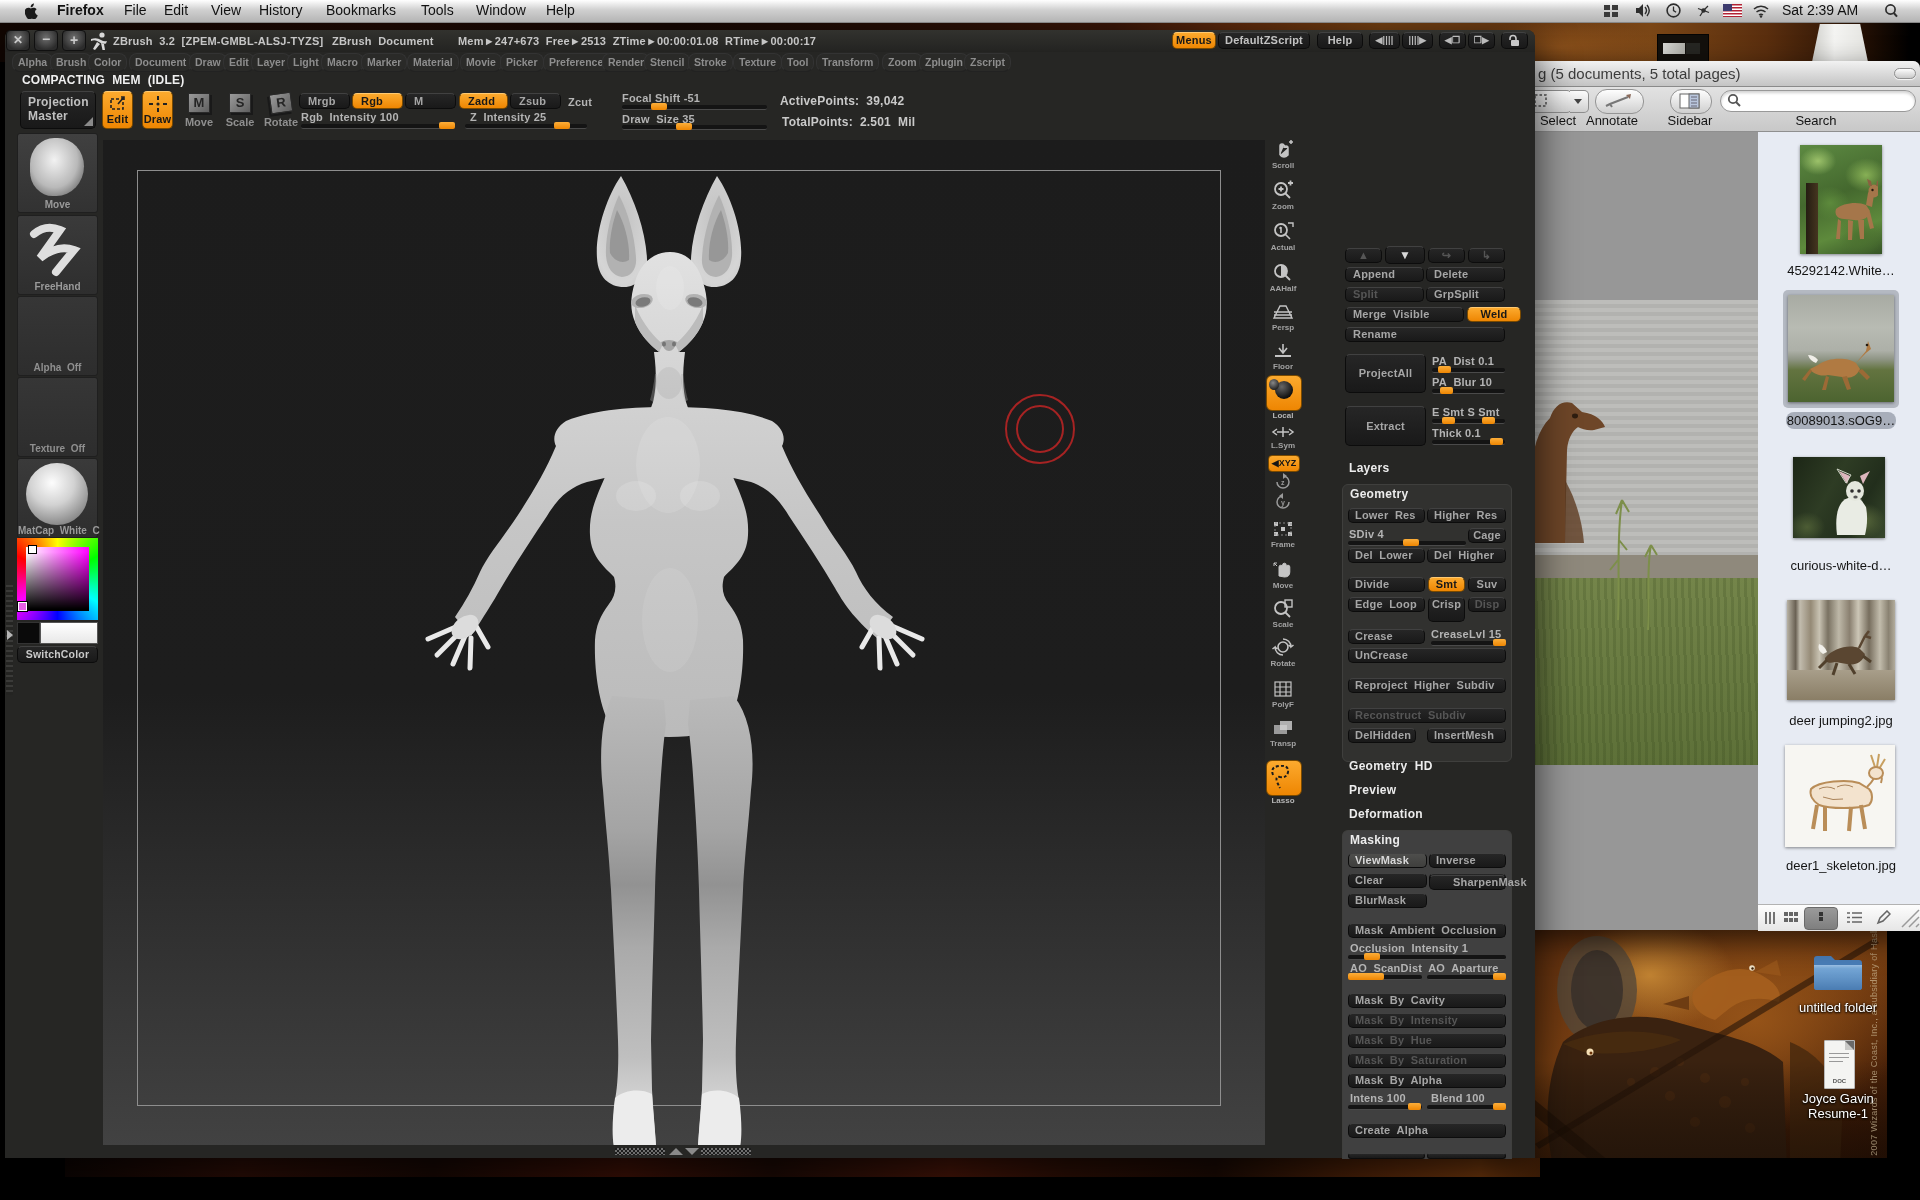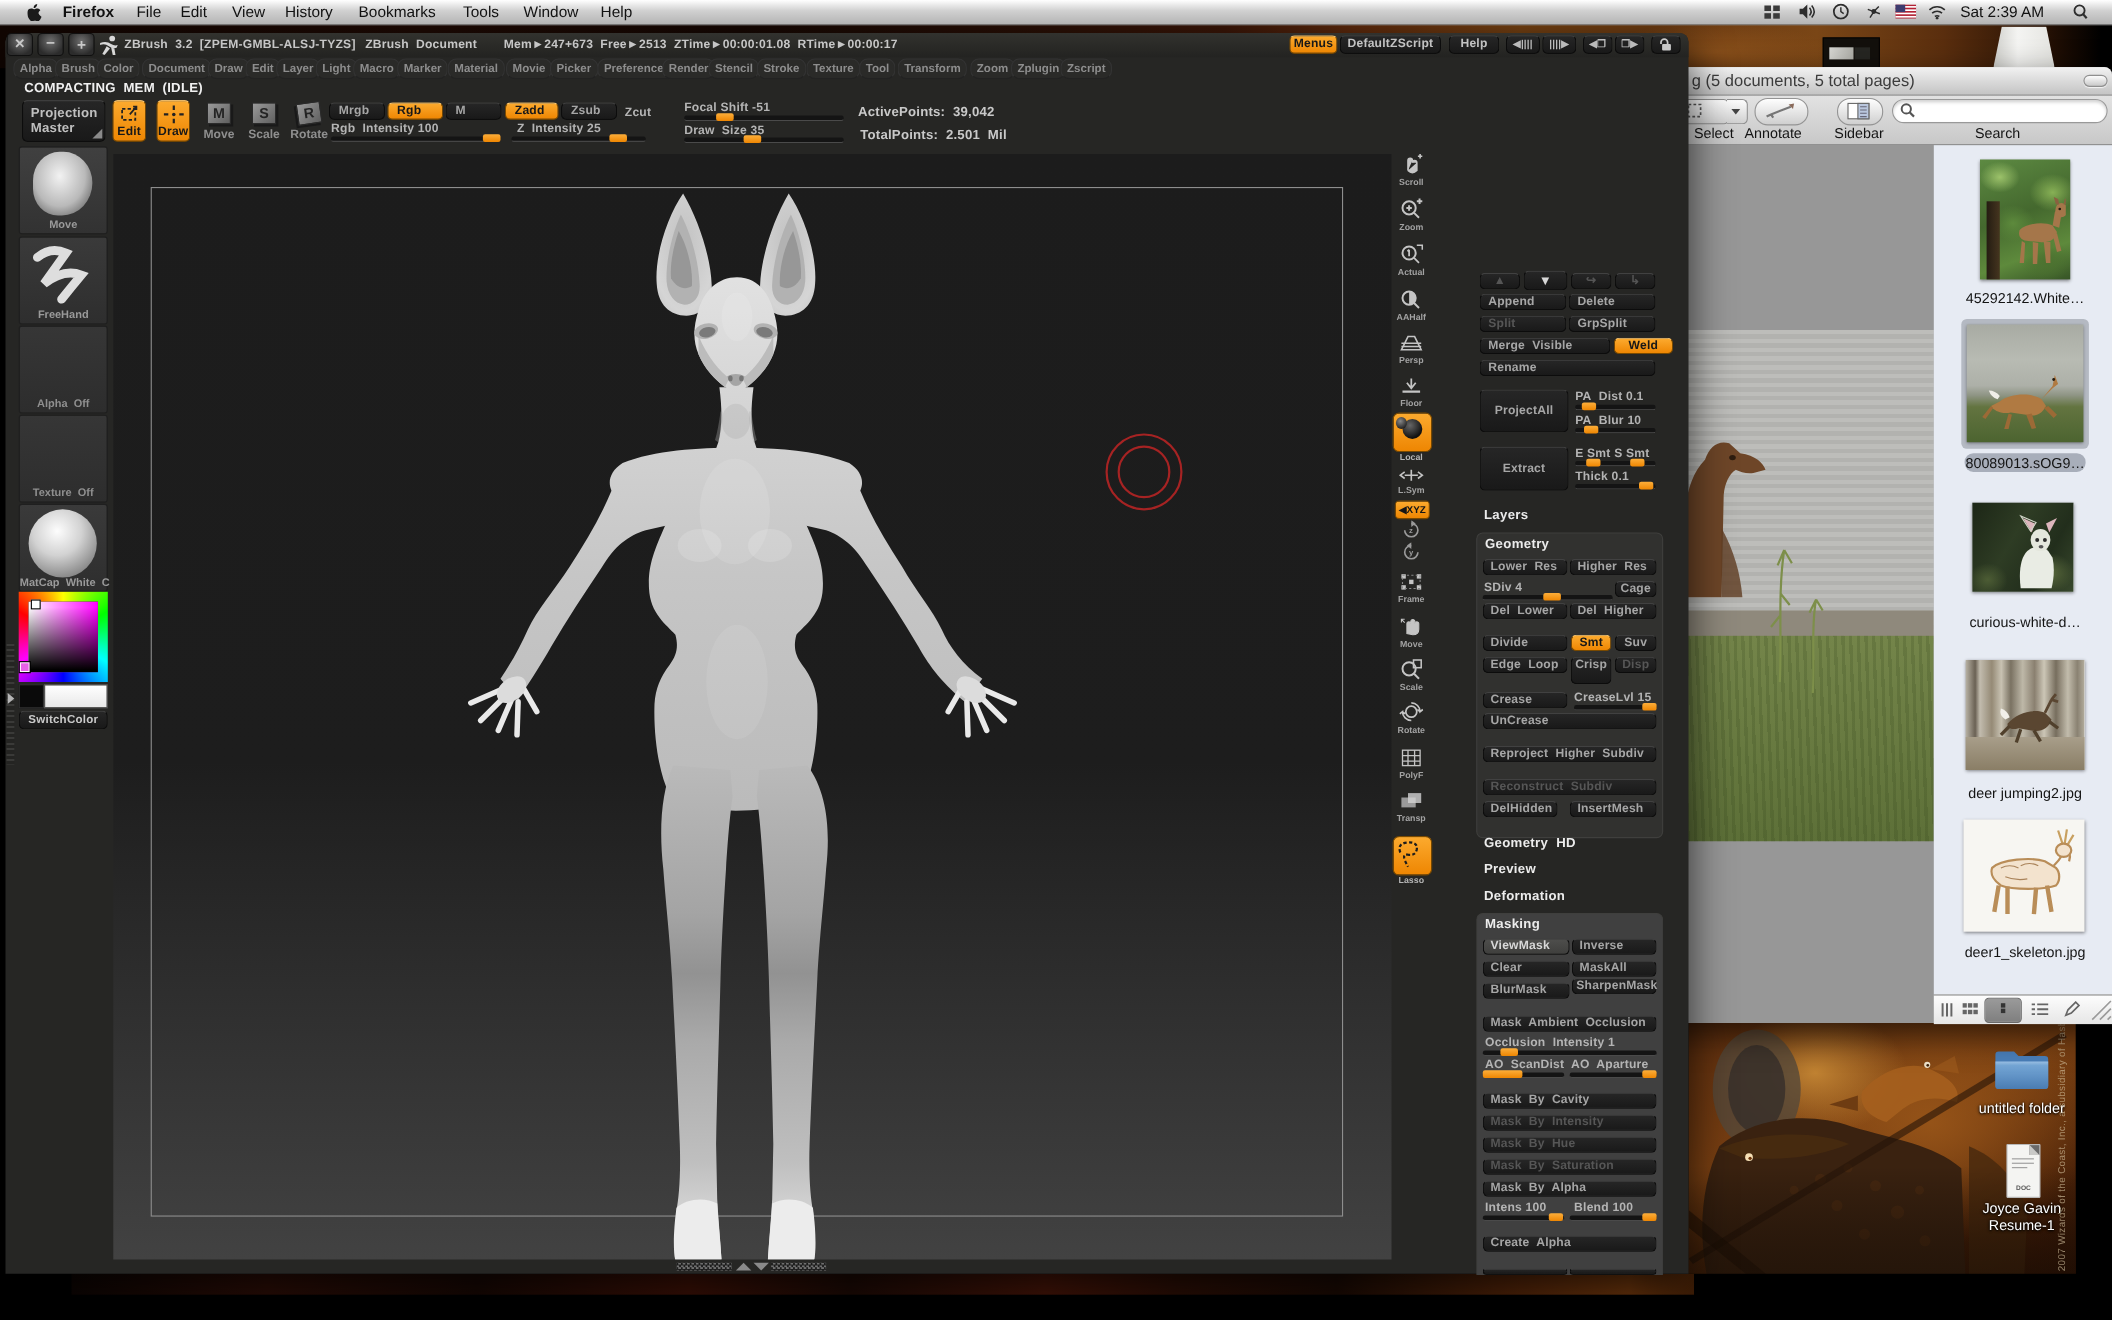--- a/index.html
+++ b/index.html
@@ -696,21 +696,21 @@
   <div class="hdw" style="left:44px;top:731px;">Preview</div>
   <div class="hdw" style="left:44px;top:755px;">Deformation</div>
 
   <div class="a" style="left:37px;top:778px;width:168px;height:328px;border:1px solid #3f3f3d;border-radius:6px 6px 0 0;background:#404040;border-bottom:none;">
    <div class="hdw" style="left:7px;top:2px;">Masking</div>
    <div class="zb" style="left:5px;top:22px;width:79px;height:15px;line-height:13px;text-align:left;padding-left:6px;background:linear-gradient(#4e4e4c,#3f3f3d);color:#d8d8d8;">ViewMask</div>
    <div class="zb" style="left:86px;top:22px;width:77px;height:15px;line-height:13px;text-align:left;padding-left:6px;">Inverse</div>
    <div class="zb" style="left:5px;top:42px;width:79px;height:15px;line-height:13px;text-align:left;padding-left:6px;">Clear</div>
    <div class="zb" style="left:86px;top:42px;width:77px;height:15px;line-height:13px;text-align:left;padding-left:6px;">MaskAll</div>
    <div class="zb" style="left:5px;top:62px;width:79px;height:15px;line-height:13px;text-align:left;padding-left:6px;">BlurMask</div>
-   <div class="zb" style="left:86px;top:58px;width:77px;height:15px;line-height:13px;text-align:right;padding-left:3px;">SharpenMask</div>
+   <div class="zb" style="left:86px;top:44px;width:77px;height:15px;line-height:13px;text-align:right;padding-left:23px;">SharpenMask</div>
    <div class="zb" style="left:5px;top:92px;width:158px;height:15px;line-height:13px;text-align:left;padding-left:6px;">Mask&nbsp; Ambient&nbsp; Occlusion</div>
    <div class="ptx" style="left:7px;top:111px;">Occlusion&nbsp; Intensity&nbsp;1</div>
    <div class="trk" style="left:5px;top:124px;width:158px;">
           <span class="sh" style="left:16px;"></span>
         </div>
    <div class="ptx" style="left:7px;top:131px;">AO&nbsp; ScanDist&nbsp; AO&nbsp; Aparture</div>
    <div class="trk" style="left:5px;top:144px;width:74px;">
           <span class="sh" style="left:0px;width:36px;"></span>
         </div>
    <div class="trk" style="left:84px;top:144px;width:79px;">

